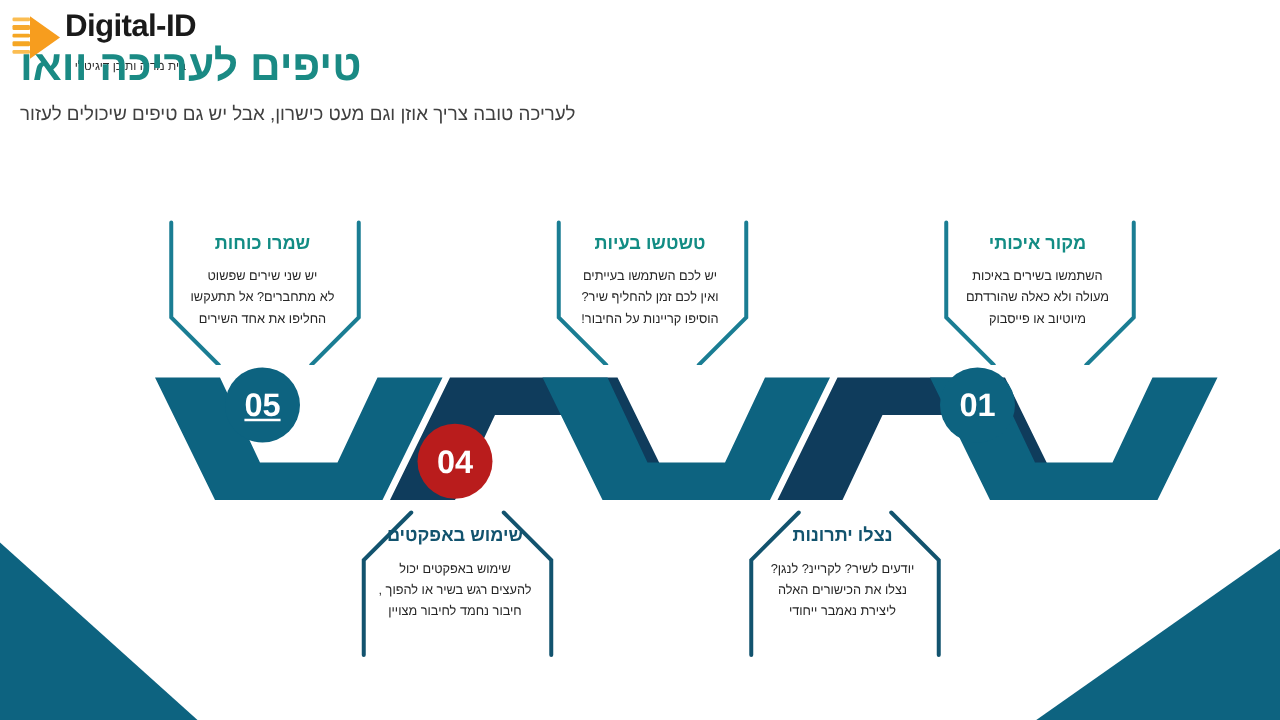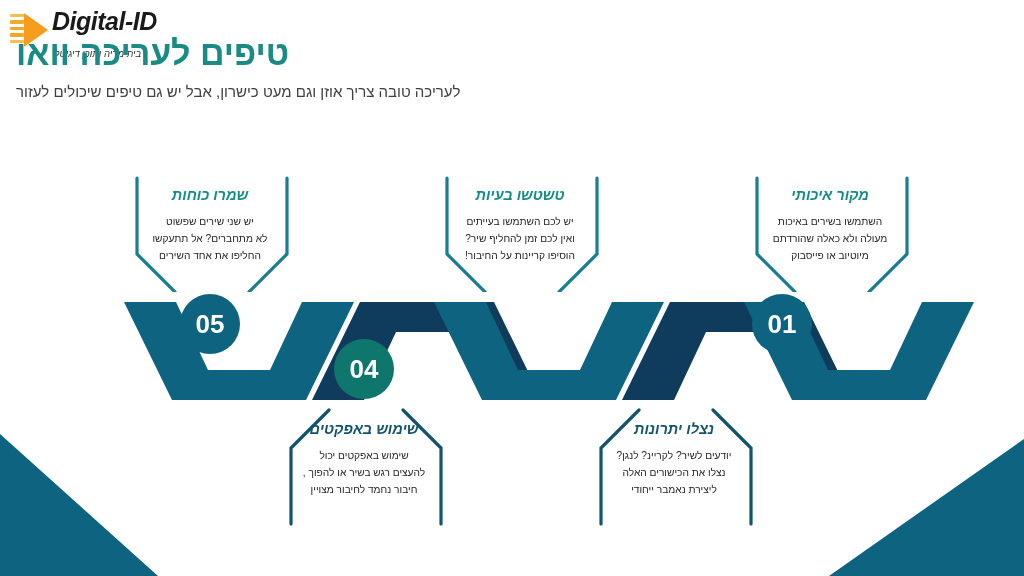--- a/index.html
+++ b/index.html
@@ -33,21 +33,21 @@
   #logo-bars i:nth-child(1){ background:#fbbd52; }
   #logo-bars i:nth-child(2){ background:#f7a92e; }
   #logo-bars i:nth-child(5){ background:#fbbd52; }
   #logo-tri {
     position:absolute; left:14px; top:2px;
     width:0; height:0;
     border-left:24px solid #f79d1e;
     border-top:17px solid transparent;
     border-bottom:17px solid transparent;
   }
-  #logo-text { margin-left:4px; text-align:left;font-style:italic; }
+  #logo-text { margin-left:4px; text-align:center; }
   #logo-title {
     font-size:25px; font-weight:bold; color:#1a1a1a;
     letter-spacing:-0.5px; line-height:26px;
   }
   #logo-sub {
     font-size:9.5px; color:#2c2c2c; direction:rtl;
     line-height:12px; margin-top:14px;
   }
 
   
@@ -60,42 +60,42 @@
     font-size:15px; color:#404040; direction:rtl;
     margin-top:8px; line-height:20px;
   }
 
   
   #band { position:absolute; left:0; top:298px; width:1024px; height:102px; }
 
   
   .card { position:absolute; width:158px; text-align:center; direction:rtl; }
   .card-heading {
-    font-size:14.5px; font-weight:bold; font-style:italic;
+    font-size:14.5px; font-weight:bold; 
     line-height:18px; margin-bottom:9px; white-space:nowrap;
   }
   .card-body { font-size:10.2px; line-height:17px; color:#262626; }
   .card-body div { white-space:nowrap; }
   .teal .card-heading { color:#128c84; }
   .navy .card-heading { color:#12536e; }
 
   
   .bracket-svg { position:absolute; left:0; top:0; }
 
   .card-inner { position:relative; padding:16px 16px 4px 16px; }
 
   
   .node {
     position:absolute; width:60px; height:60px; border-radius:50%;
     display:flex; align-items:center; justify-content:center;
     color:#fff; font-size:26px; font-weight:bold; letter-spacing:0px;
     box-sizing:border-box;
   }
   .node.teal { background:#0d6380; }
-  .node.navy { background:#0f766e; }
+  .node.navy { background:#b91c1c; }
 </style>
 </head>
 <body>
 
 <div id="slide">
 
   <div id="corner-left" class="corner-deco"></div>
   <div id="corner-right" class="corner-deco"></div>
 
   <div id="logo">
@@ -142,21 +142,21 @@
     </svg>
     <div class="card-inner">
       <div class="card-heading">שמרו כוחות</div>
       <div class="card-body">
         <div>יש שני שירים שפשוט</div>
         <div>לא מתחברים? אל תתעקשו</div>
         <div>החליפו את אחד השירים</div>
       </div>
     </div>
   </div>
-  <div class="node teal" style="left:180px; top:294px;">
+  <div class="node teal" style="left:180px; top:294px;text-decoration:underline;">
     <span>05</span>
   </div>
 
   <div class="card teal" style="left:441px; top:170px;">
     <svg class="bracket-svg" width="162" height="122">
       <path d="M6,8 L6,84 L44,122" stroke="#1a7d93" stroke-width="3.2" fill="none" stroke-linecap="round"></path>
       <path d="M156,8 L156,84 L118,122" stroke="#1a7d93" stroke-width="3.2" fill="none" stroke-linecap="round"></path>
     </svg>
     <div class="card-inner">
       <div class="card-heading">טשטשו בעיות</div>

